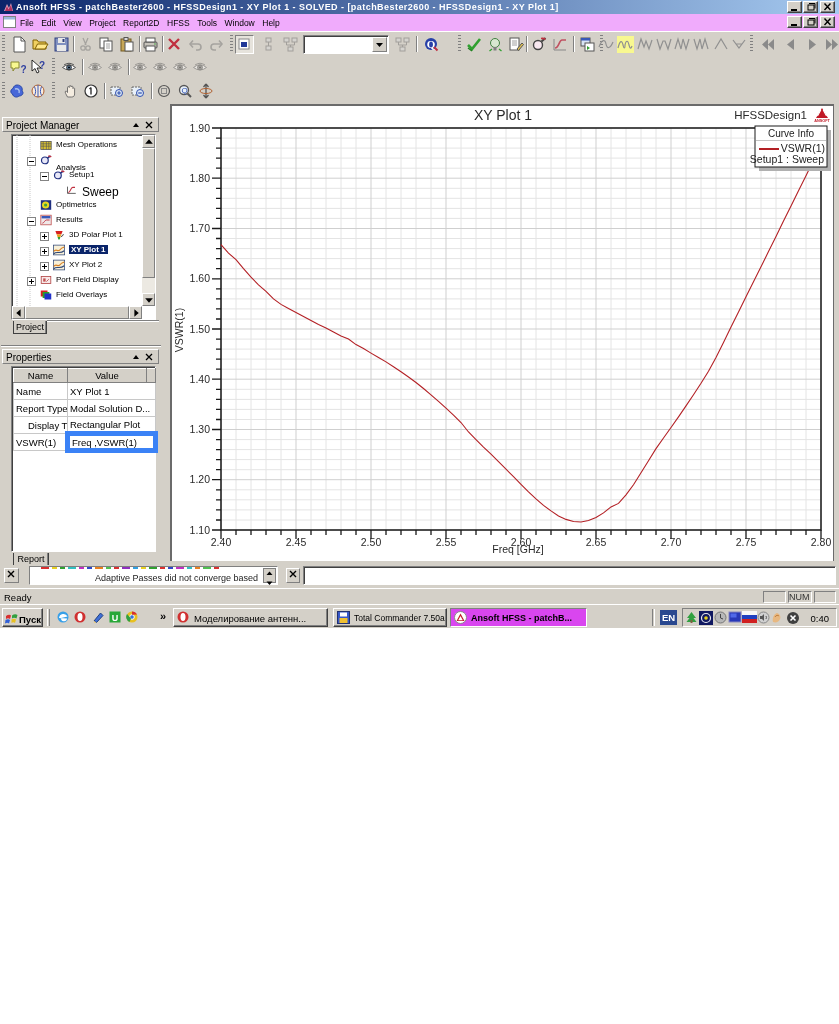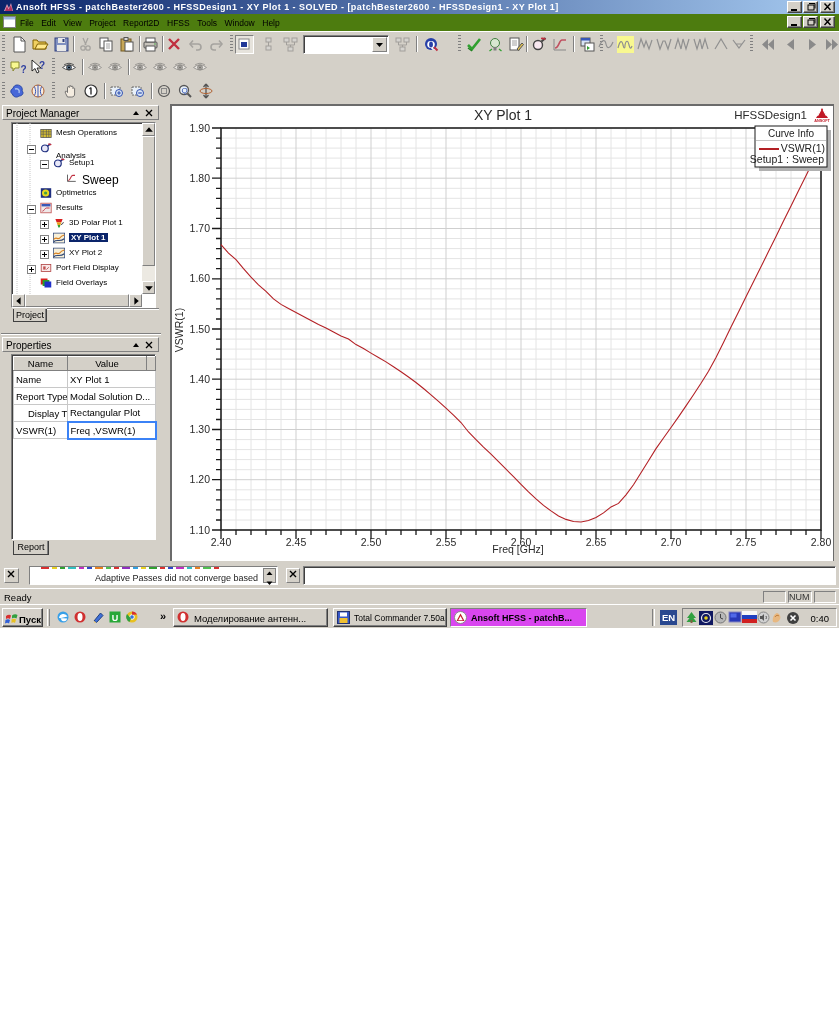--- a/index.html
+++ b/index.html
@@ -21,21 +21,21 @@
         </svg></div>
   <div class="abs wbtn" style="left:803px;top:1px;width:15px;height:12px"><svg width="13" height="10">
           <rect x="4" y="3" width="6" height="5" fill="none" stroke="#000"></rect>
           <path d="M5 1.5 h6 v5" fill="none" stroke="#000"></path>
         </svg></div>
   <div class="abs wbtn" style="left:820px;top:1px;width:15px;height:12px"><svg width="13" height="10">
           <path d="M3.5 1.5 L9.5 8 M9.5 1.5 L3.5 8" stroke="#000" stroke-width="1.4"></path>
         </svg></div>
  </div>
 
- <div class="abs" style="left:0;top:14px;width:839px;height:17px;background:#4d7c0f">
+ <div class="abs" style="left:0;top:14px;width:839px;height:17px;background:#f0abfc">
   <svg class="abs" style="left:3px;top:2px" width="13" height="13">
         <rect x="0.5" y="0.5" width="12" height="11" fill="#fff" stroke="#808080"></rect>
         <rect x="1" y="1" width="11" height="2.5" fill="#9cb8dc"></rect>
       </svg>
   <div class="abs" style="left:20px;top:4px;display:flex;gap:7.5px;font-size:8.5px">
    <span>File</span>
         <span>Edit</span>
         <span>View</span>
         <span>Project</span>
         <span>Report2D</span>
@@ -408,21 +408,21 @@
       </div>
       <div class="abs" style="left:197px;top:2px;width:19px;height:19px;display:flex;align-items:center;justify-content:center;">
         <svg width="17" height="17" style="">
           <path d="M8 1 V15 M8 1 L5.5 4 M8 1 L10.5 4 M8 15 L5.5 12 M8 15 L10.5 12" stroke="#555" stroke-width="1.3" fill="none"></path>
           <ellipse cx="8" cy="8" rx="6" ry="2.5" fill="none" stroke="#b06030"></ellipse>
         </svg>
       </div>
     </div>
 
  <div class="abs" style="left:0;top:104px;width:839px;height:461px;background:#d4d0c8">
-  <div class="abs" style="left:1px;top:1px;width:162px;height:500px">
+  <div class="abs" style="left:1px;top:13px;width:162px;height:500px">
         <div class="abs raised" style="left:1px;top:0px;width:157px;height:15px;background:#d4d0c8">
           <span style="position:absolute;left:3px;top:2px;font-size:10px">Project Manager</span>
           <svg style="position:absolute;right:18px;top:4px" width="8" height="7">
             <path d="M1 5 L4 1 L7 5" fill="#000"></path>
           </svg>
           <svg style="position:absolute;right:5px;top:3px" width="8" height="8">
             <path d="M1 1 L7 7 M7 1 L1 7" stroke="#000" stroke-width="1.3"></path>
           </svg>
         </div>
         <div class="abs" style="left:10px;top:17px;width:145px;height:186px;background:#fff;border:1px solid;border-color:#808080 #fff #fff #808080;box-shadow:inset 1px 1px 0 #404040">
@@ -571,21 +571,21 @@
               <tr>
                 <td style="border:1px solid #c8c8c8;padding-left:2px;height:17px;white-space:nowrap;overflow:hidden">Report Type</td>
                 <td style="border:1px solid #c8c8c8;padding-left:2px;white-space:nowrap;overflow:hidden" colspan="2">Modal Solution D...</td>
               </tr>
               <tr>
                 <td style="border:1px solid #c8c8c8;padding-left:14px;height:17px;white-space:nowrap;overflow:hidden">Display Ty...</td>
                 <td style="border:1px solid #c8c8c8;padding-left:2px;white-space:nowrap;overflow:hidden" colspan="2">Rectangular Plot</td>
               </tr>
               <tr>
                 <td style="border:1px solid #c8c8c8;padding-left:2px;height:17px">VSWR(1)</td>
-                <td style="border:2px solid #3b82f6;padding-left:2px" colspan="2">Freq ,VSWR(1)</td>
+                <td style="border:5px solid #3b82f6;padding-left:2px" colspan="2">Freq ,VSWR(1)</td>
               </tr>
             </tbody>
           </table>
         </div>
         <div class="abs" style="left:12px;top:436px;width:36px;height:14px;background:#d4d0c8;border:1px solid #404040;border-top:none;box-shadow:inset -1px 0 0 #808080;font-size:9px;text-align:center;line-height:13px">Report</div>
       </div>
 
   <div class="abs" style="left:167px;top:0;width:672px;height:461px;background:#d4d0c8">
    <div class="abs" style="left:3px;top:0;width:664px;height:457px;background:#6b6b6b">
     <div class="abs" style="left:2px;top:2px;width:661px;height:455px;background:#fff">

